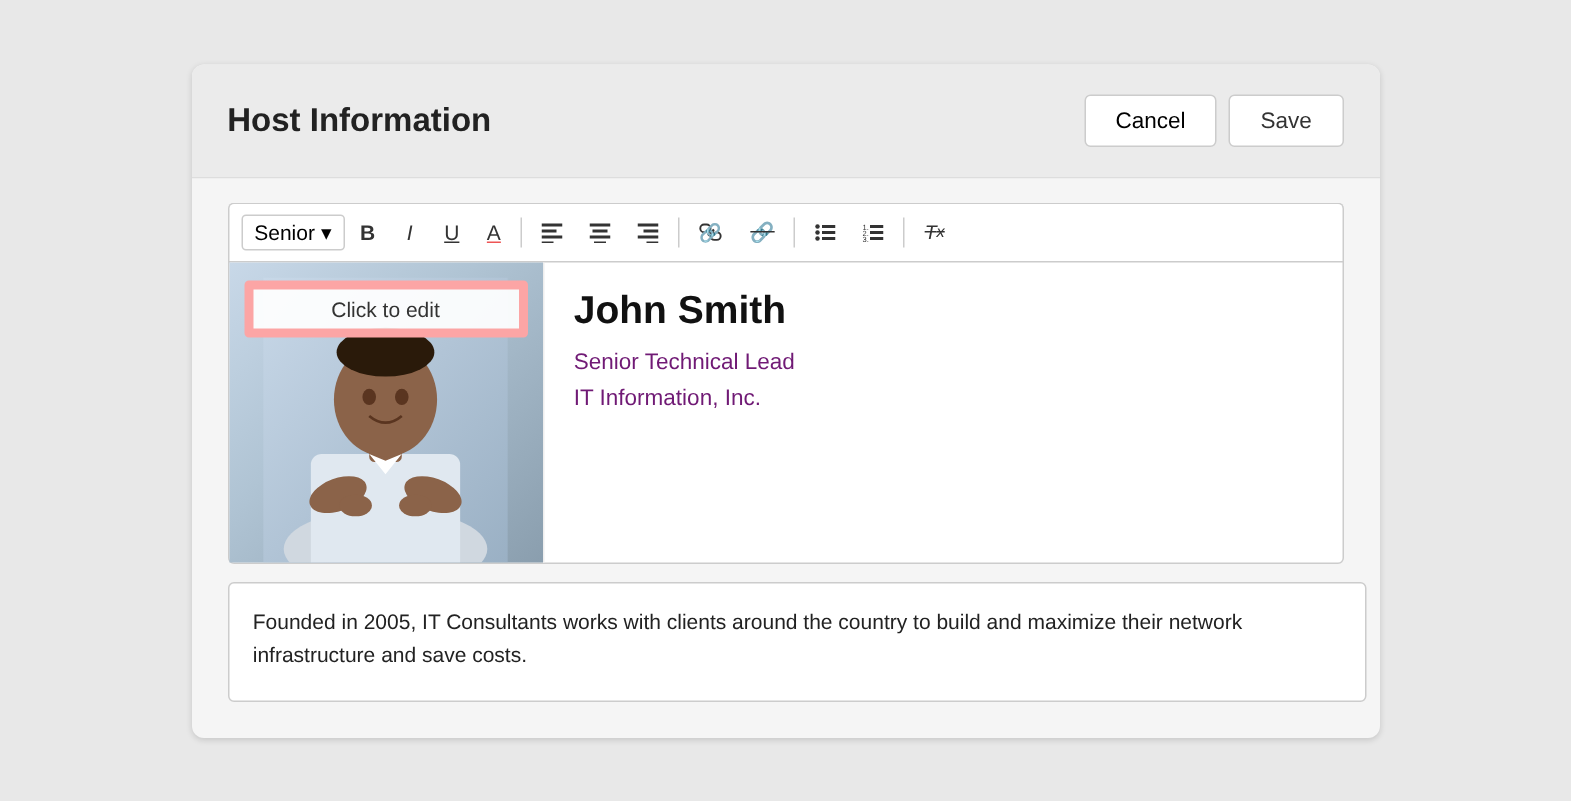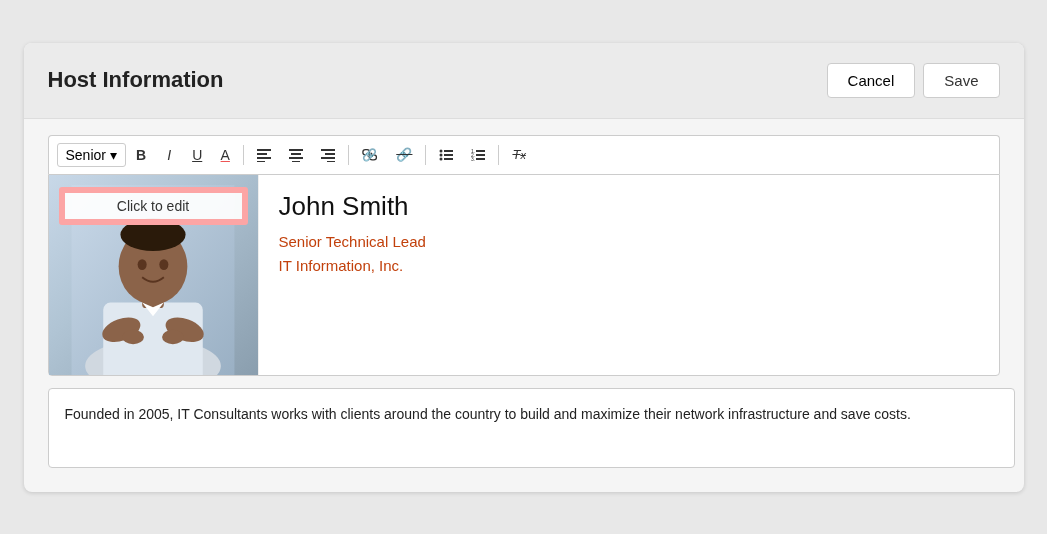--- a/index.html
+++ b/index.html
@@ -10,21 +10,21 @@
       display: flex;
       justify-content: center;
       align-items: center;
       min-height: 534px;
       width: 1047px;
     }
 
     .card {
       background: #f5f5f5;
       border-radius: 8px;
-      width: 1000px;
+      width: 792px;
       padding: 0 0 24px 0;
       box-shadow: 0 1px 4px rgba(0,0,0,0.15);
     }
 
     .card-header {
       background: #ebebeb;
       border-radius: 8px 8px 0 0;
       padding: 20px 24px;
       display: flex;
       align-items: center;
@@ -161,28 +161,28 @@
       bottom: 0;
     }
 
     .text-section {
       flex: 1;
       padding: 16px 20px;
     }
 
     .person-name {
       font-size: 26px;
-      font-weight: normal;
+      font-weight: bold;
       color: #111;
       margin-bottom: 8px;
     }
 
     .person-title {
       font-size: 15px;
-      color: #c2410c;
+      color: #701a75;
       line-height: 1.6;
     }
 
     .description-box {
       margin: 12px 9px 0 24px;
       background: #fff;
       border: 1px solid #ccc;
       border-radius: 4px;
       padding: 14px 16px;
       min-height: 80px;

